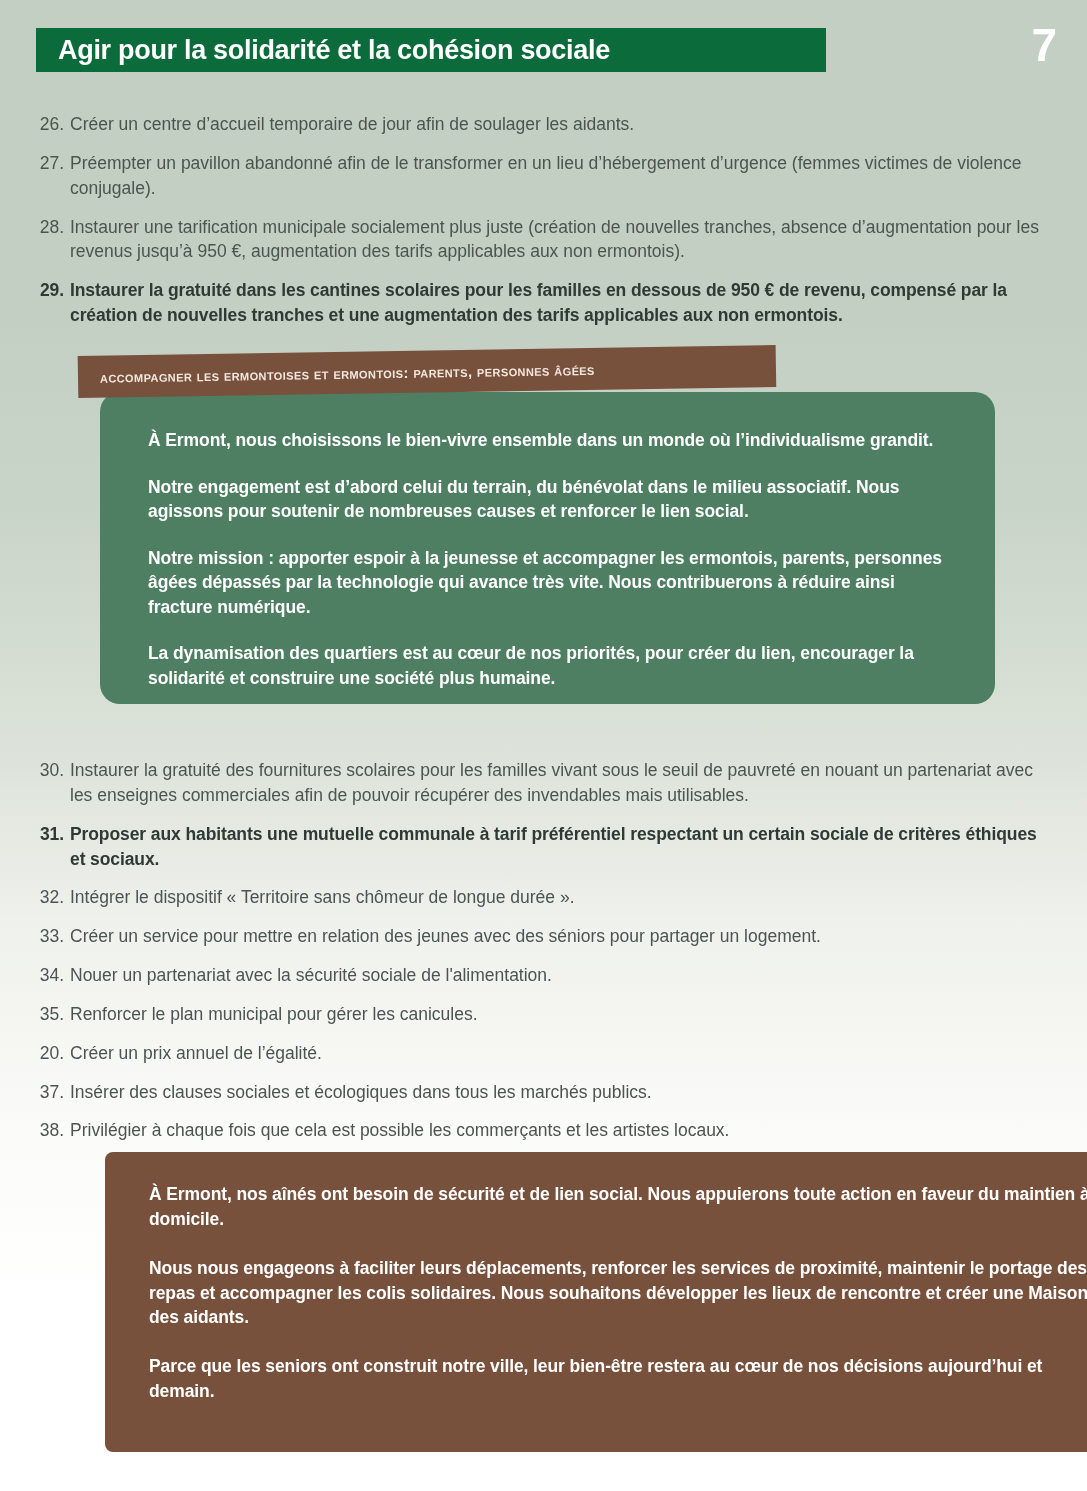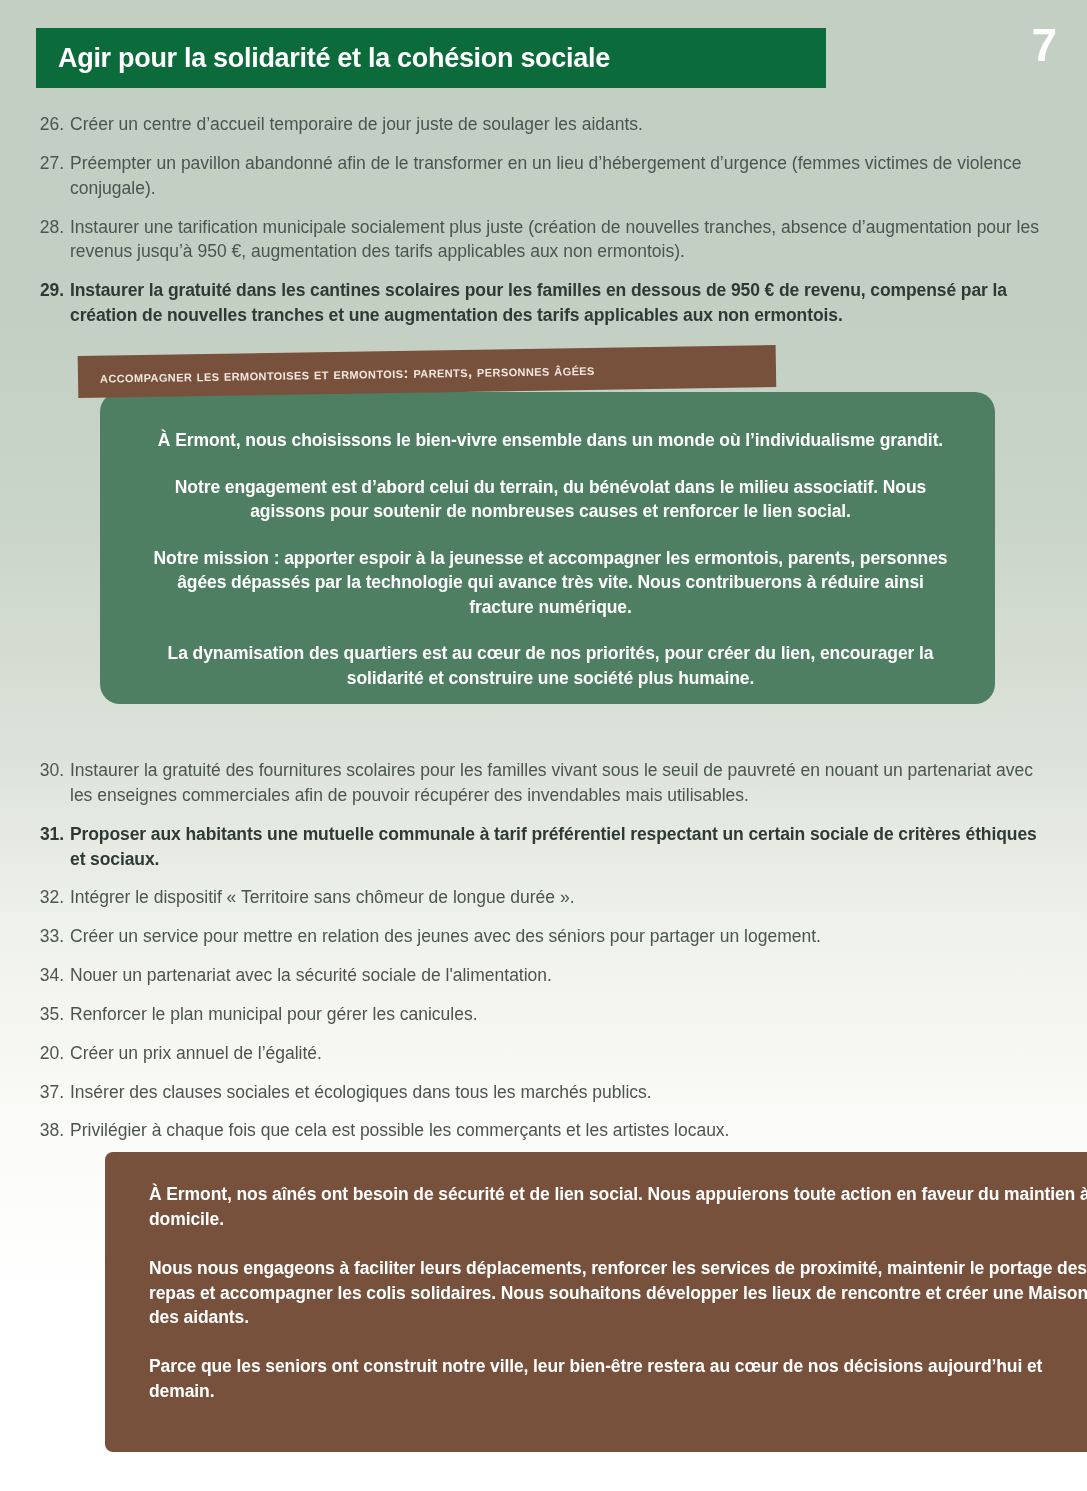--- a/index.html
+++ b/index.html
@@ -39,21 +39,21 @@
     width: 1087px;
     height: 1491px;
   }
 
   
   .header-bar {
     position: absolute;
     left: 36px;
     top: 28px;
     width: 790px;
-    height: 60px;
+    height: 44px;
     background: #0c6b3b;
     display: flex;
     align-items: center;
   }
   .header-title {
     color: #ffffff;
     font-size: 27px;
     font-weight: bold;
     letter-spacing: -0.3px;
     padding-left: 22px;
@@ -102,21 +102,20 @@
 
   
   .green-box {
     position: absolute;
     left: 100px;
     top: 392px;
     width: 895px;
     height: 312px;
     background: #4f7f63;
     border-radius: 20px;
-    text-align: center;
   }
   .green-box-inner {
     padding: 36px 42px 0 48px;
   }
   .green-box p {
     margin: 0 0 22px 0;
     color: #ffffff;
     font-size: 17.5px;
     font-weight: bold;
     line-height: 1.40;
@@ -177,21 +176,21 @@
 <div class="sheet">
 
   <div class="header-bar">
     <div class="header-title">Agir pour la solidarité et la cohésion sociale</div>
   </div>
   <div class="page-number">7</div>
 
   <div class="prop-list block-a">
     <div class="prop">
       <span class="num">26.</span>
-      <span class="txt">Créer un centre d’accueil temporaire de jour juste de soulager les aidants.</span>
+      <span class="txt">Créer un centre d’accueil temporaire de jour afin de soulager les aidants.</span>
     </div>
     <div class="prop">
       <span class="num">27.</span>
       <span class="txt"> Préempter un pavillon abandonné afin de le transformer en un lieu d’hébergement d’urgence (femmes victimes de violence conjugale).</span>
     </div>
     <div class="prop">
       <span class="num">28.</span>
       <span class="txt">Instaurer une tarification municipale socialement plus juste (création de nouvelles tranches, absence d’augmentation pour les revenus jusqu’à 950 €, augmentation des tarifs applicables aux non ermontois).</span>
     </div>
     <div class="prop bold">

